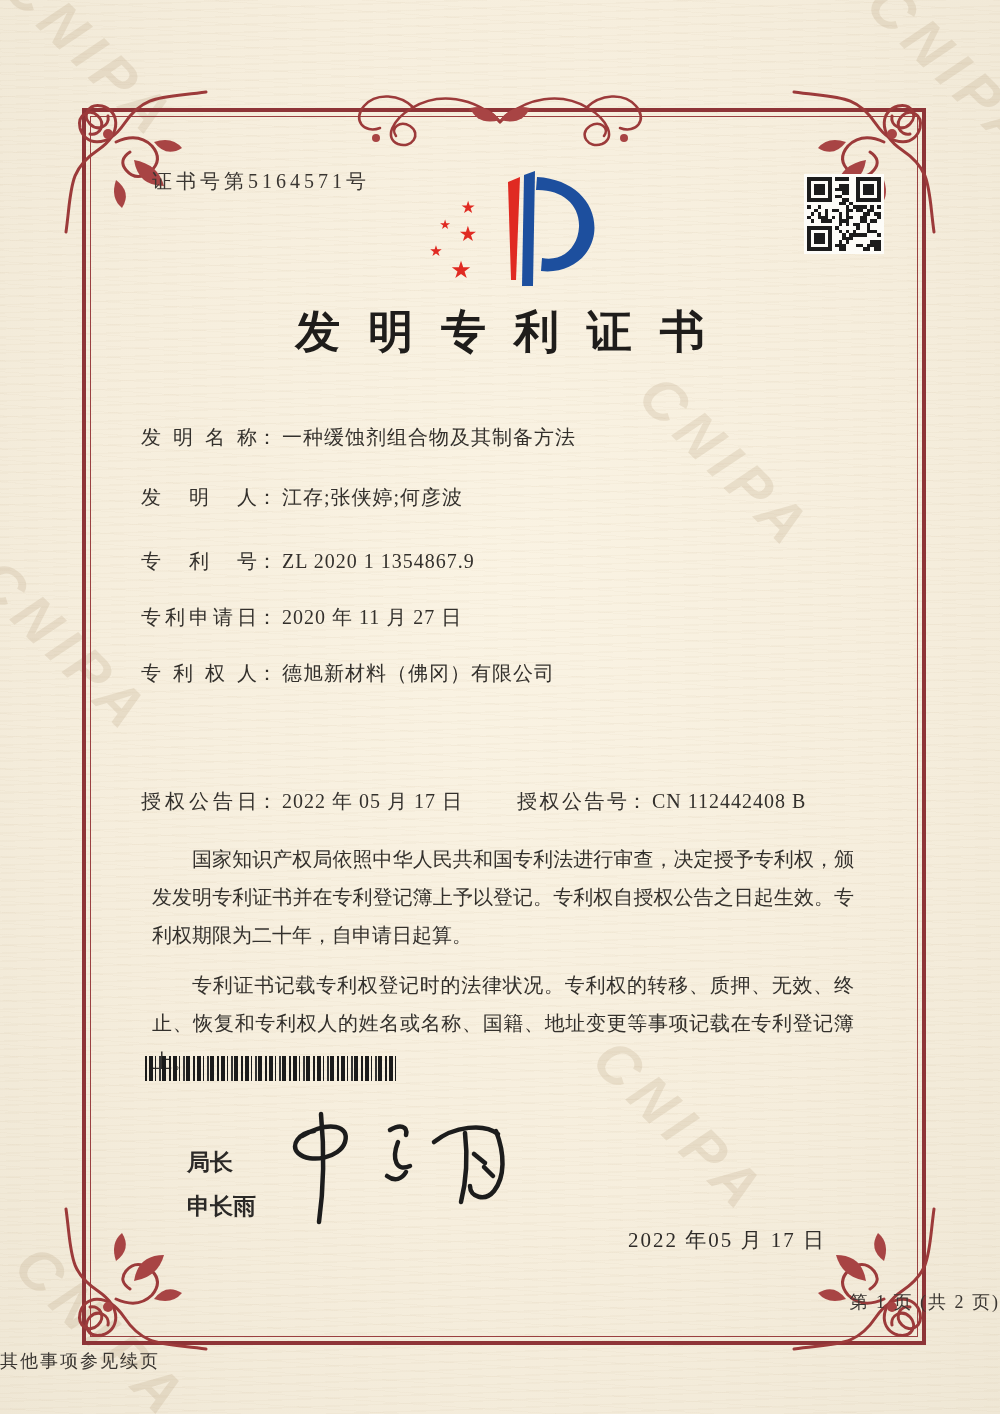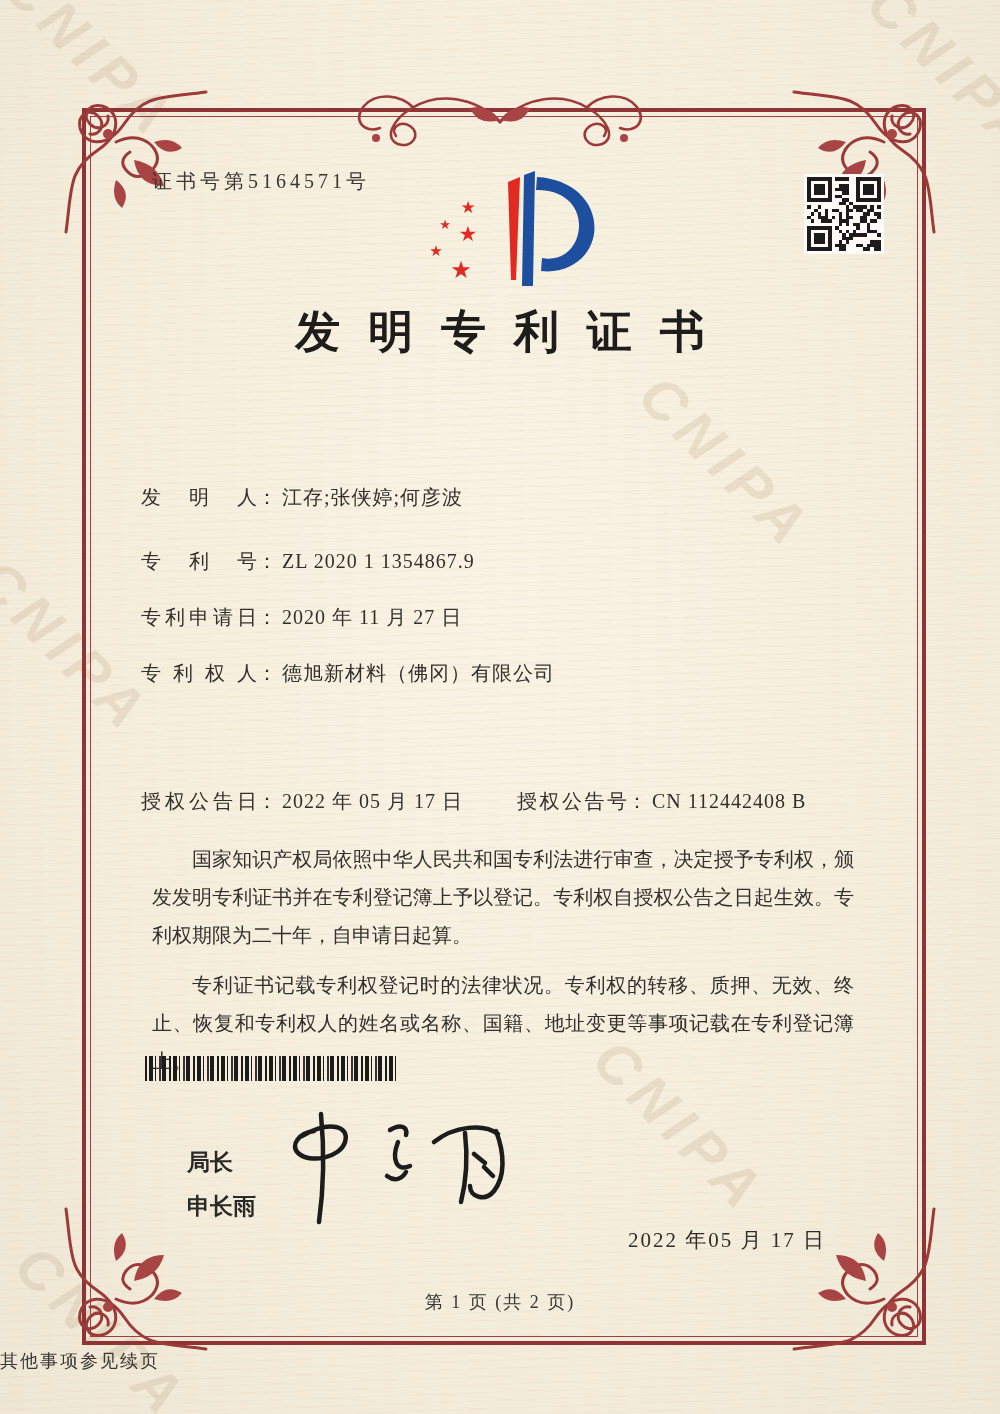--- a/index.html
+++ b/index.html
@@ -51,21 +51,21 @@
       #1b1b1b 0 2px, transparent 2px 4px,
       #1b1b1b 4px 8px, transparent 8px 10px,
       #1b1b1b 10px 11px, transparent 11px 14px,
       #333 14px 16px, transparent 16px 17px,
       #1b1b1b 17px 21px, transparent 21px 24px);}
   
   .signer{position:absolute;left:143px;top:1140px;font-family:"Liberation Sans","DejaVu Sans",sans-serif;
           font-size:23px;font-weight:600;color:#2b2927;line-height:44px;margin-left:44px;}
   .signature{position:absolute;left:268px;top:1104px;width:270px;height:125px;}
   .issue-date{position:absolute;left:628px;top:1226px;font-size:21px;letter-spacing:2px;color:#2f2c29;}
-  .page-info{position:absolute;left:0;top:1290px;width:100%;text-align:center;font-size:18px;letter-spacing:2px;color:#3a3632;}
+  .page-info{position:absolute;left:0;top:1290px;width:100%;text-align:right;font-size:18px;letter-spacing:2px;color:#3a3632;}
   .footer-note{position:absolute;left:0;top:1349px;width:100%;font-size:18px;letter-spacing:2px;color:#3a3632;}
 </style>
 </head>
 <body>
 
 <div class="page">
 
   <div class="wm" style="left:-18px;top:18px;">CNIPA</div>
   <div class="wm" style="left:846px;top:36px;">CNIPA</div>
   <div class="wm" style="left:618px;top:428px;">CNIPA</div>
@@ -602,20 +602,24 @@
       <i class=""></i>
       <i class="on"></i>
       <i class="on"></i>
       <i class=""></i>
       <i class="on"></i>
       <i class="on"></i>
     </div>
 
   <div class="title">发明专利证书</div>
 
+  <div class="frow" style="top:422px">
+    <span class="flabel">发明名称</span><span class="fcolon">：</span>
+    <span class="fvalue">一种缓蚀剂组合物及其制备方法</span>
+  </div>
   <div class="frow" style="top:482px">
     <span class="flabel">发明人</span><span class="fcolon">：</span>
     <span class="fvalue">江存;张侠婷;何彦波</span>
   </div>
   <div class="frow" style="top:546px">
     <span class="flabel">专利号</span><span class="fcolon">：</span>
     <span class="fvalue">ZL 2020 1 1354867.9</span>
   </div>
   <div class="frow" style="top:602px">
     <span class="flabel">专利申请日</span><span class="fcolon">：</span>

